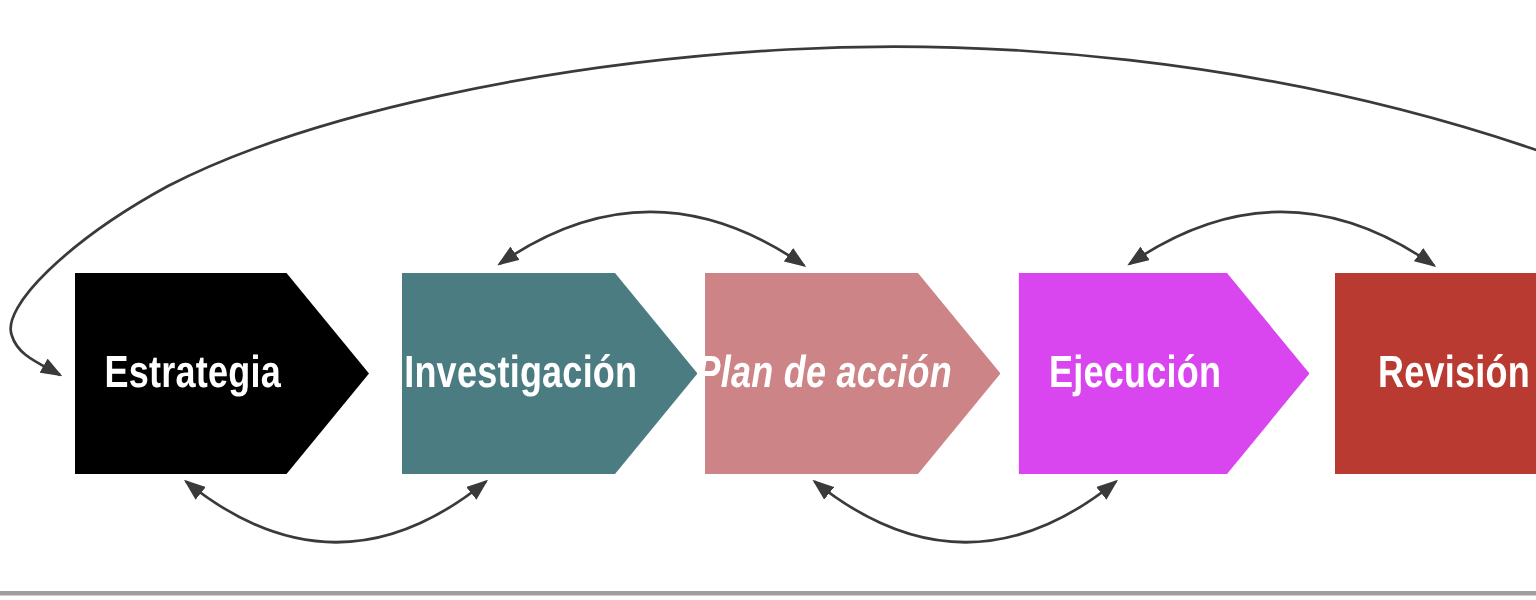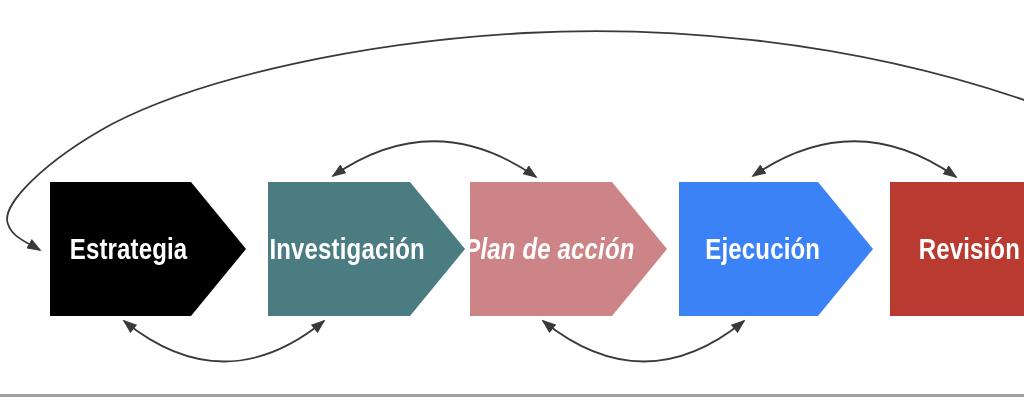--- a/index.html
+++ b/index.html
@@ -60,21 +60,21 @@
   <div class="stages" id="stages">
       <div class="stage" style="left: 50px; width: 196px; background: rgb(0, 0, 0);">
         <span class="label" style="color: rgb(255, 255, 255);">Estrategia</span>
       </div>
       <div class="stage" style="left: 268px; width: 197px; background: rgb(74, 124, 130);">
         <span class="label" style="color: rgb(255, 255, 255);">Investigación</span>
       </div>
       <div class="stage" style="left: 470px; width: 197px; background: rgb(204, 132, 135); font-style: italic;">
         <span class="label" style="color: rgb(255, 255, 255);">Plan de acción</span>
       </div>
-      <div class="stage" style="left: 679px; width: 194px; background: #3b82f6; justify-content: flex-end;">
+      <div class="stage" style="left: 679px; width: 194px; background: #d946ef;">
         <span class="label" style="color: rgb(255, 255, 255);">Ejecución</span>
       </div>
       <div class="stage" style="left: 890px; width: 196px; background: rgb(185, 58, 48);">
         <span class="label" style="color: rgb(255, 255, 255);">Revisión</span>
       </div>
     </div>
 
   <div class="bottom-rule" style="background: rgb(159, 159, 159);"></div>
 </div>
 

